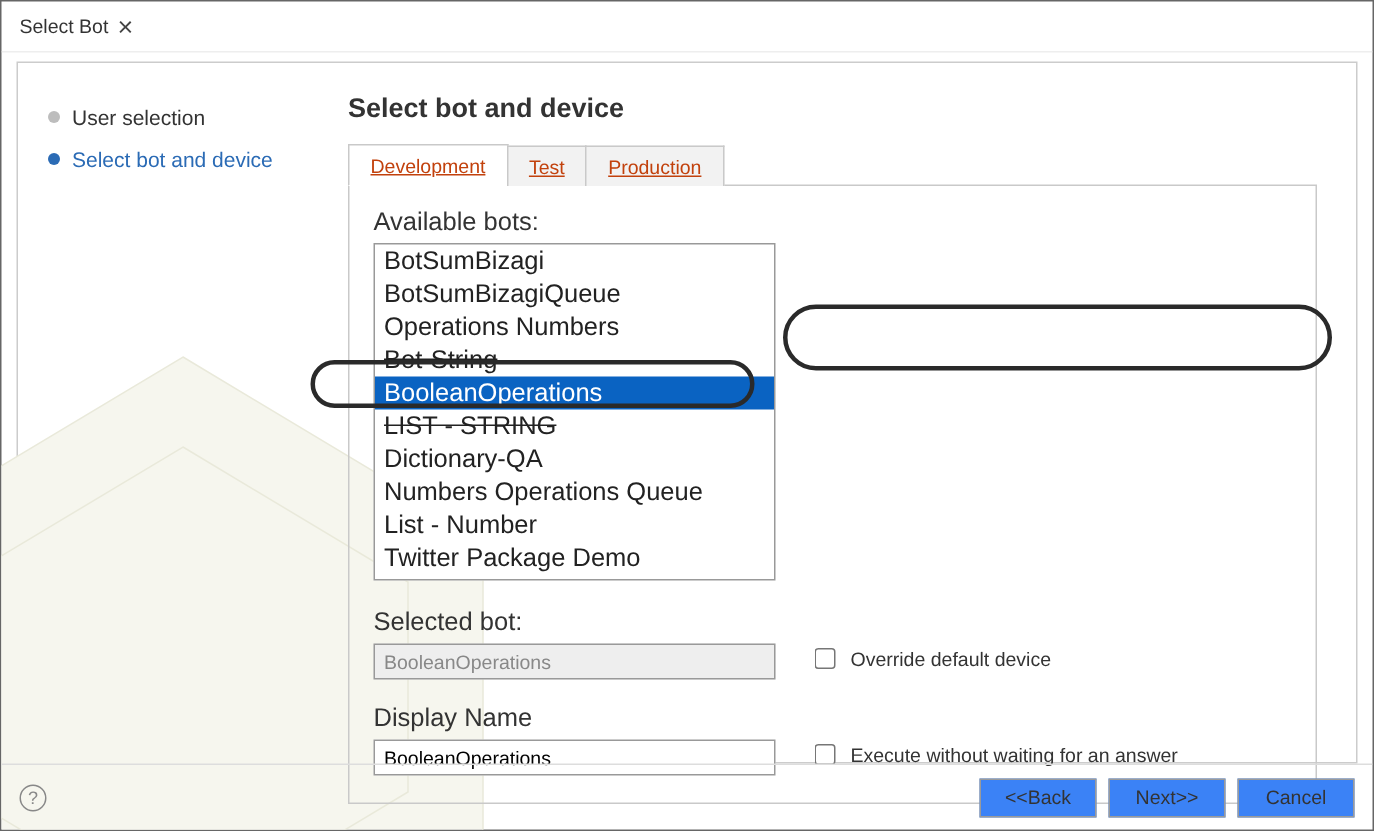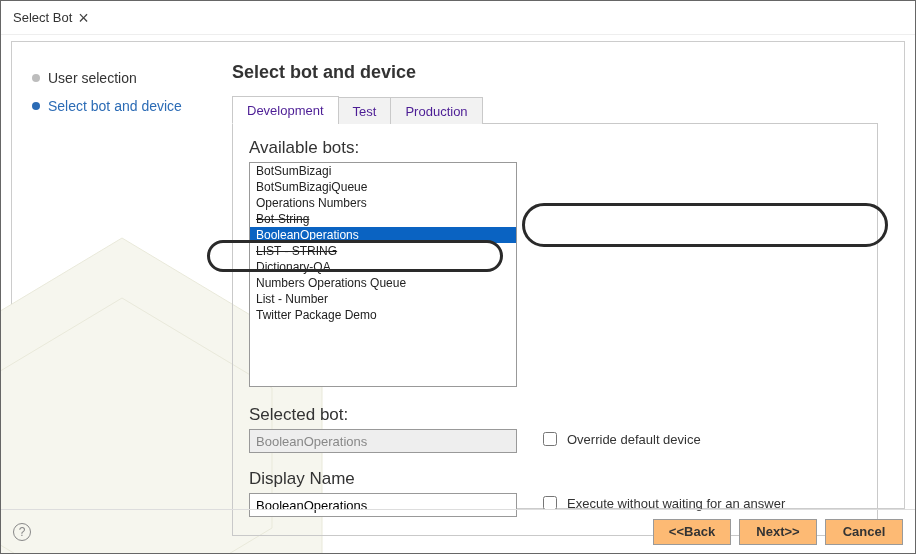--- a/index.html
+++ b/index.html
@@ -74,28 +74,29 @@
   }
   
   .tabs {
     display: flex;
     align-items: flex-end;
     border-bottom: 1px solid #c9c9c9;
   }
   .tab {
     padding: 6px 14px 5px;
     font-size: 13px;
-    color: #4c1d95;
+    color: #c2410c;
     border: 1px solid #c9c9c9;
     border-bottom: none;
     background: #f2f2f2;
     margin-right: -1px;
     cursor: pointer;
     position: relative;
     top: 1px;
+    text-decoration: underline;
   }
   .tab.active {
     background: #fff;
     border-bottom: 1px solid #fff;
   }
   .tabpanel {
     border: 1px solid #c9c9c9;
     border-top: none;
     padding: 14px 16px 18px;
   }
@@ -104,21 +105,21 @@
   .col-right { flex: 1; }
   .lbl { font-size: 17px; margin-bottom: 4px; }
   .listbox {
     border: 1px solid #999;
     height: 225px;
     overflow: auto;
     background: #fff;
   }
   .listbox .item {
     padding: 1px 6px;
-    font-size: 12px;
+    font-size: 17px;
     color: #222;
     white-space: nowrap;
     cursor: pointer;
   }
   .listbox .item.selected {
     background: #0a63c2;
     color: #fff;
   }
   .listbox .item.strike { text-decoration: line-through; }
   
@@ -199,27 +200,26 @@
     border-radius: 50%;
     display: flex; align-items: center; justify-content: center;
     font-size: 12px; color: #888;
     cursor: pointer;
   }
   .btns { display: flex; gap: 8px; }
   .btn {
     min-width: 78px;
     height: 26px;
     border: 1px solid #9a9a9a;
-    background: #fdba74;
+    background: #3b82f6;
     font-size: 13px;
     color: #333;
     padding: 0 10px;
     cursor: pointer;
     font-family: inherit;
-    font-weight: bold;
   }
   .chk {
     width: 13px; height: 13px;
     border: 1px solid #555;
     display: inline-flex;
     align-items: center;
     justify-content: center;
   }
   .chk svg { width: 10px; height: 10px; }
 </style>

